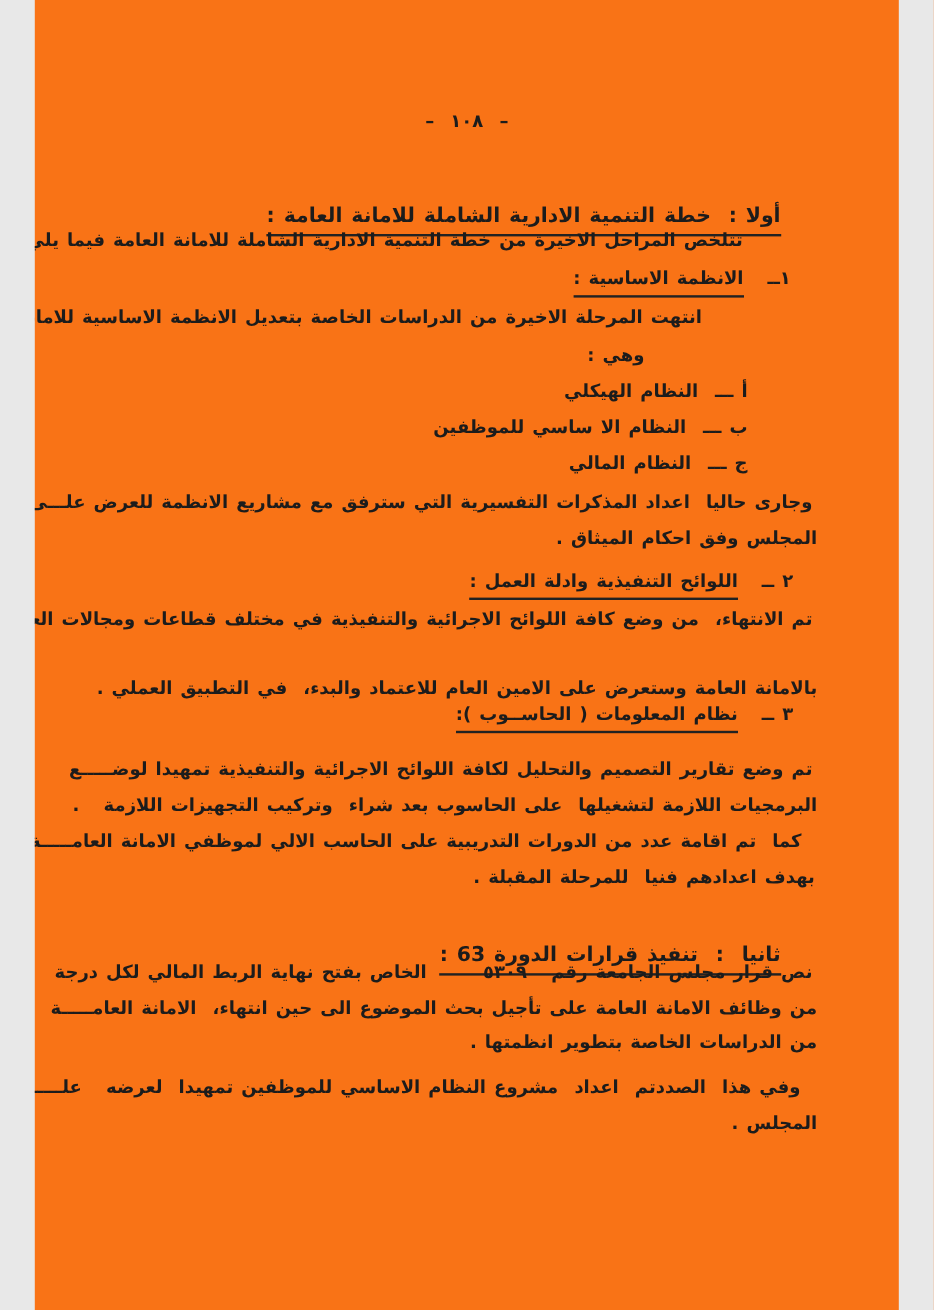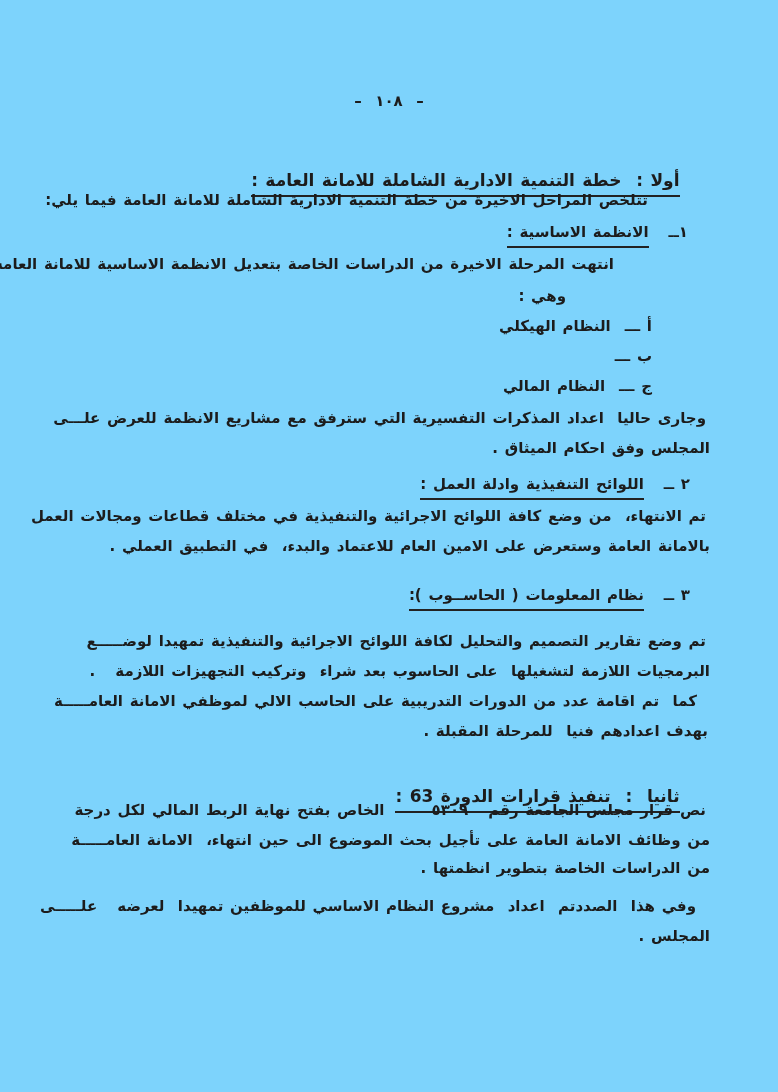--- a/index.html
+++ b/index.html
@@ -1,20 +1,20 @@
 <!DOCTYPE html>
 <html lang="ar" dir="rtl"><head>
 <meta charset="utf-8">
 <style>
   html,body{margin:0;padding:0;background:#e8e8e8;}
   .page{
     position:relative;
-    width:778px;height:1092px;
+    width:720px;height:1092px;
     margin:0 auto;
-    background:#7dd3fc;
+    background:#f97316;
     color:#1c1c1c;
     font-family:"DejaVu Sans", sans-serif;
     font-weight:700;
     font-size:15px;
     direction:rtl;
     overflow:hidden;
   }
   .line{
     position:absolute;
     white-space:pre;
@@ -56,36 +56,37 @@
 
   <div class="line" style="top:255px;right:164px;">انتهت المرحلة الاخيرة من الدراسات الخاصة بتعديل الانظمة الاساسية للامانة العامة</div>
   <div class="line" style="top:287px;right:212px;">وهي :</div>
 
   <div class="line list-row" style="top:317px;right:126px;">
     <span>أ ـــ</span>
     <span class="llabel">النظام الهيكلي</span>
   </div>
   <div class="line list-row" style="top:347px;right:126px;">
     <span>ب ـــ</span>
+    <span class="llabel">النظام الا ساسي للموظفين</span>
   </div>
   <div class="line list-row" style="top:377px;right:126px;">
     <span>ج ـــ</span>
     <span class="llabel">النظام المالي</span>
   </div>
 
   <div class="line" style="top:409px;right:72px;">وجارى حاليا  اعداد المذكرات التفسيرية التي سترفق مع مشاريع الانظمة للعرض علـــى</div>
   <div class="line" style="top:439px;right:68px;">المجلس وفق احكام الميثاق .</div>
 
   <div class="line num-heading" style="top:475px;right:88px;">
     <span>٢ ــ</span>
     <span class="u htitle">اللوائح التنفيذية وادلة العمل :</span>
   </div>
 
   <div class="line" style="top:507px;right:72px;">تم الانتهاء،  من وضع كافة اللوائح الاجرائية والتنفيذية في مختلف قطاعات ومجالات العمل</div>
-  <div class="line" style="top:537px;right:68px;text-align:center;">بالامانة العامة وستعرض على الامين العام للاعتماد والبدء،  في التطبيق العملي .</div>
+  <div class="line" style="top:564px;right:68px;text-align:center;">بالامانة العامة وستعرض على الامين العام للاعتماد والبدء،  في التطبيق العملي .</div>
 
   <div class="line num-heading" style="top:586px;right:88px;">
     <span>٣ ــ</span>
     <span class="u htitle">نظام المعلومات ( الحاســوب ):</span>
   </div>
 
   <div class="line" style="top:632px;right:72px;">تم وضع تقارير التصميم والتحليل لكافة اللوائح الاجرائية والتنفيذية تمهيدا لوضـــــع</div>
   <div class="line" style="top:662px;right:68px;">البرمجيات اللازمة لتشغيلها  على الحاسوب بعد شراء  وتركيب التجهيزات اللازمة   .</div>
   <div class="line" style="top:692px;right:81px;">كما  تم اقامة عدد من الدورات التدريبية على الحاسب الالي لموظفي الامانة العامـــــة</div>
   <div class="line" style="top:722px;right:70px;">بهدف اعدادهم فنيا  للمرحلة المقبلة .</div>

